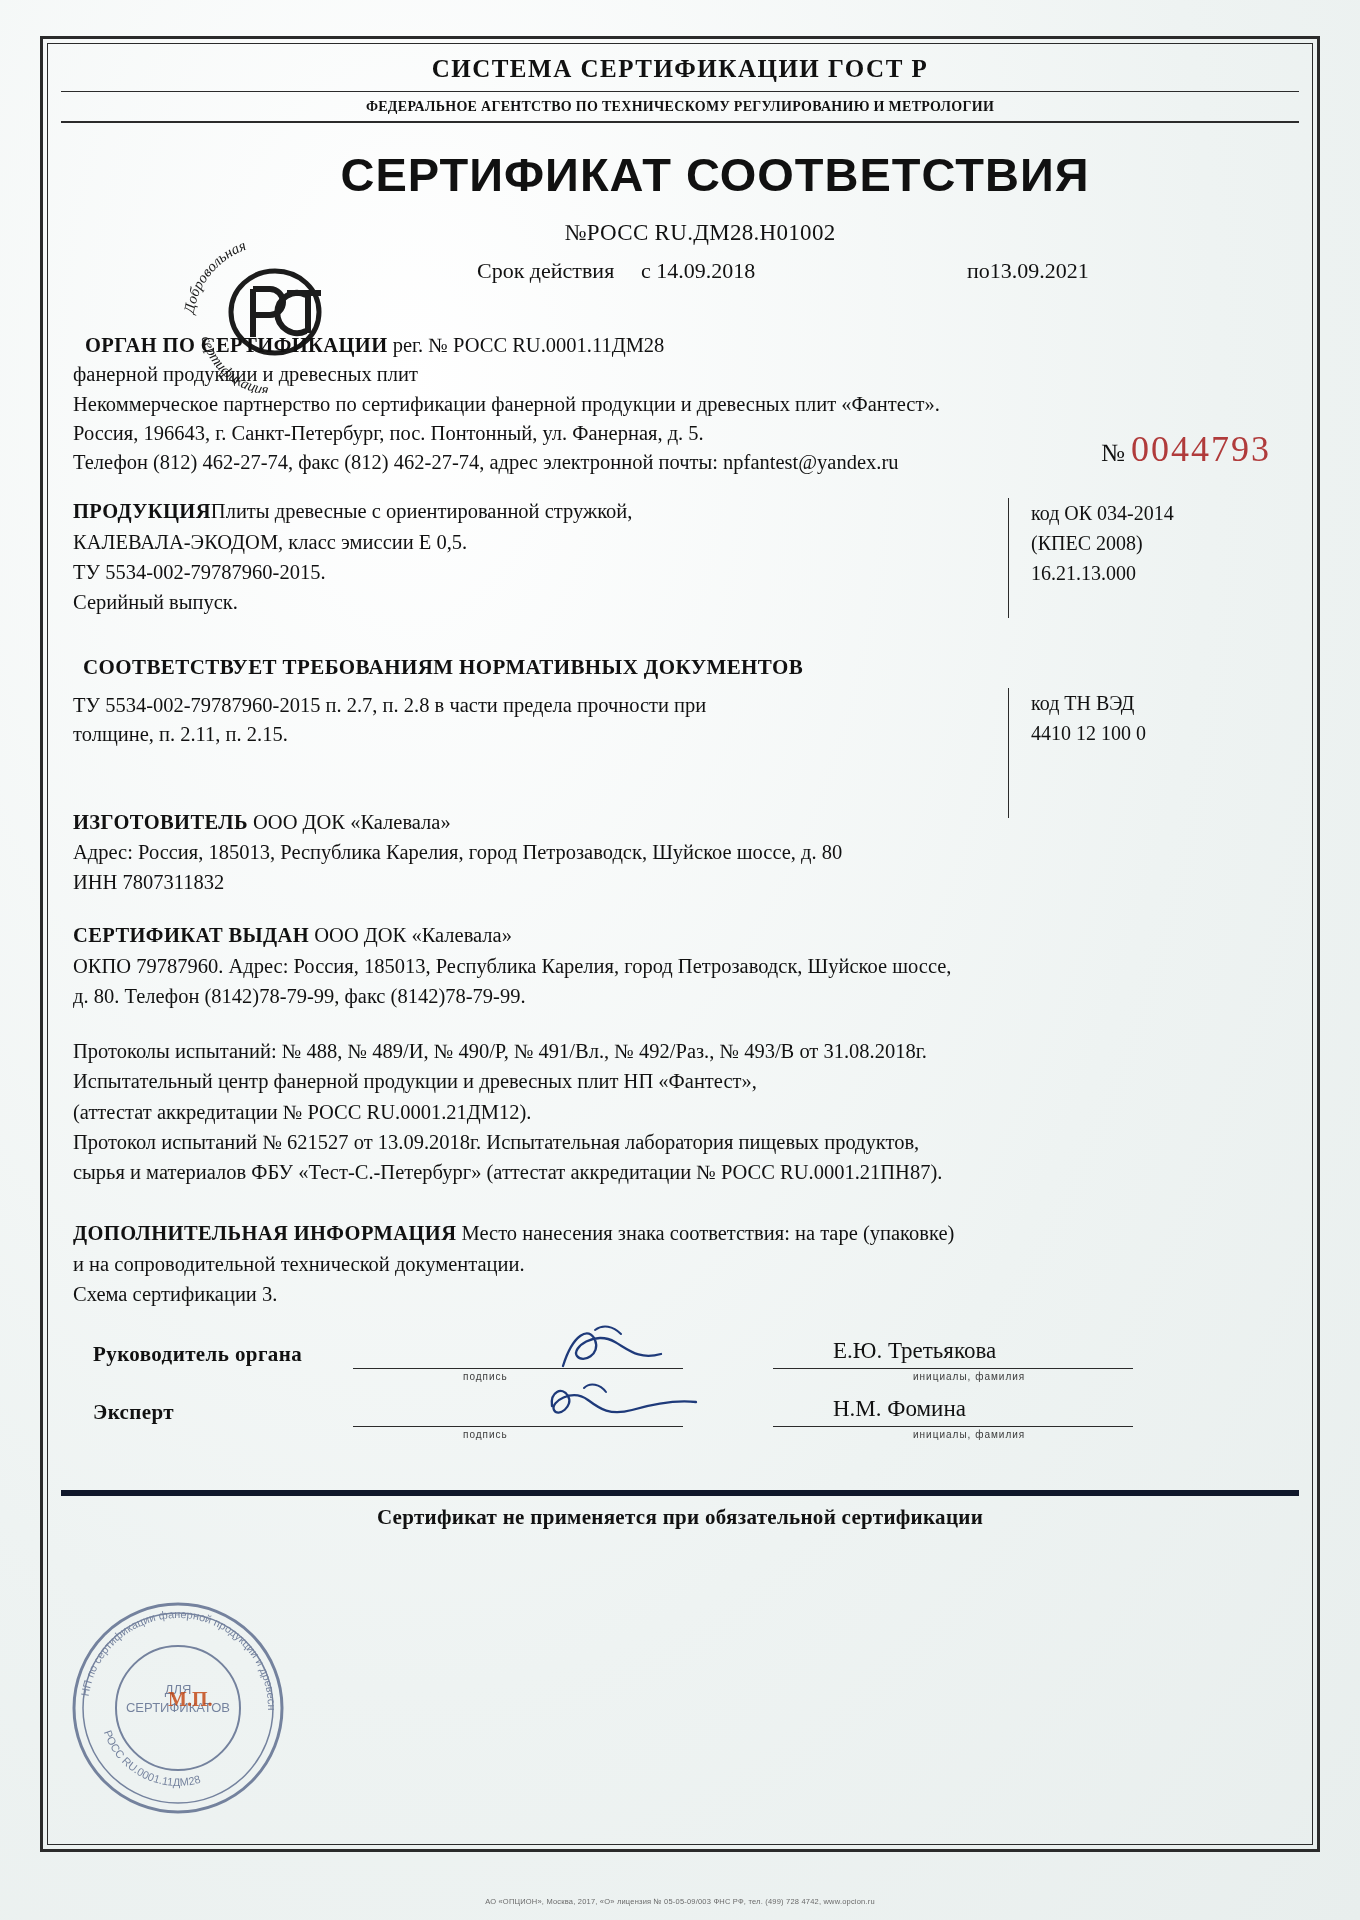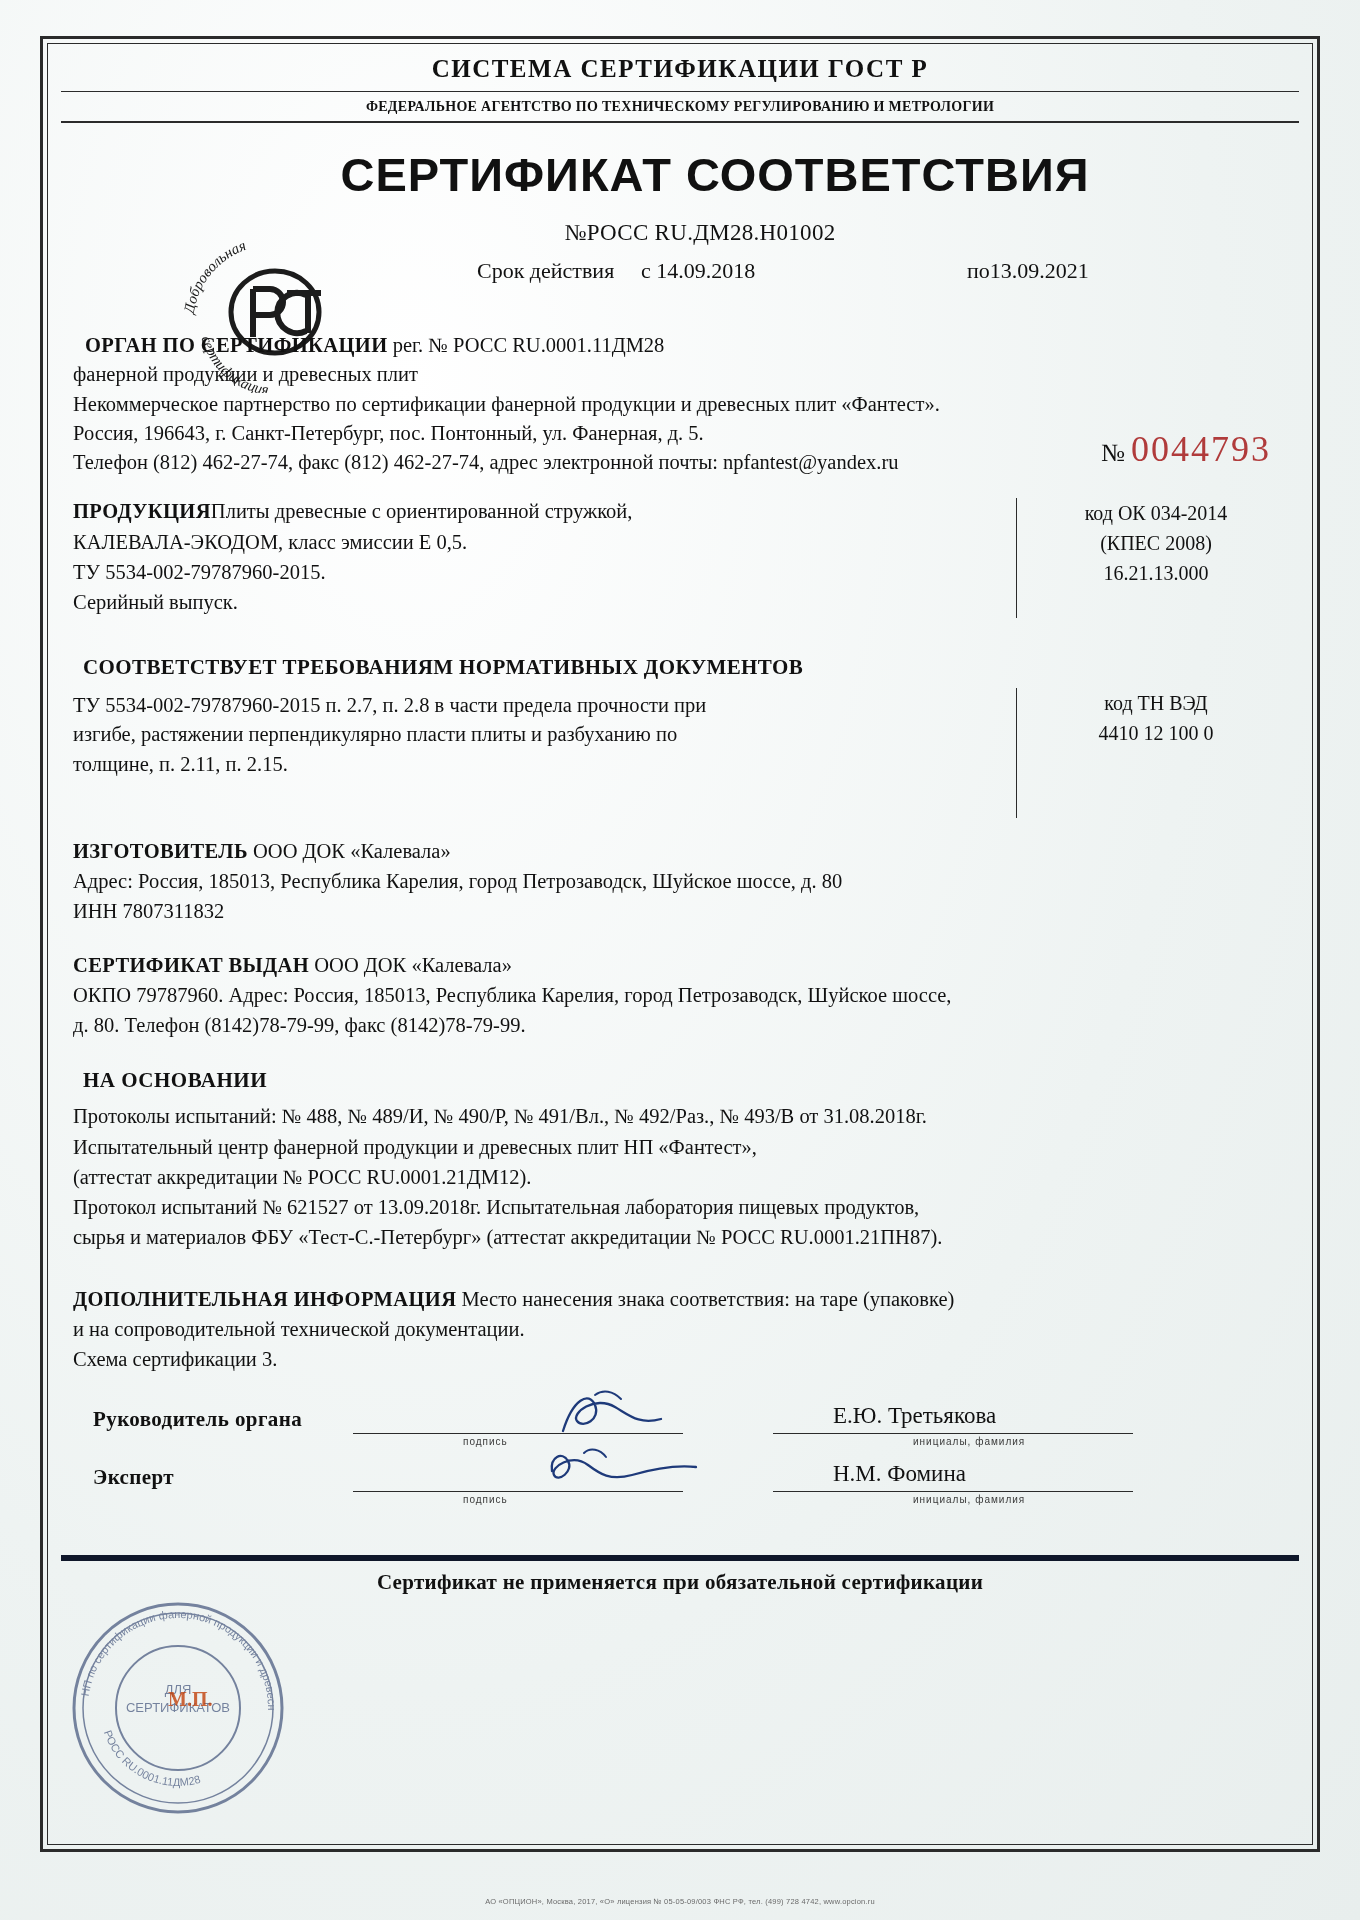--- a/index.html
+++ b/index.html
@@ -156,24 +156,23 @@
   .sec-organ { margin-top: 44px; }
   .sec-organ .l1 { margin-left: 12px; }
   .sec-organ p { margin: 2px 0; }
 
   .sec-product { margin-top: 22px; }
   .sec-product p { margin: 3px 0; }
 
   .code-box {
     position: absolute;
     border-left: 1px solid #2b2b2b;
-    padding-left: 14px;
+    padding-left: 22px;
     font-size: 20px;
     line-height: 1.5;
-    text-align: center;
   }
   .code-box-1 {
     right: 6px;
     top: 0px;
     width: 250px;
     height: 120px;
   }
   .code-box-2 {
     right: 6px;
     top: 0px;
@@ -381,21 +380,20 @@
         <div>код ОК 034-2014</div>
         <div>(КПЕС 2008)</div>
         <div>16.21.13.000</div>
       </div>
     </div>
 
     <div class="section sec-norm">
       <div class="title">СООТВЕТСТВУЕТ ТРЕБОВАНИЯМ НОРМАТИВНЫХ ДОКУМЕНТОВ</div>
       <div class="body">
         <p>ТУ 5534-002-79787960-2015 п. 2.7, п. 2.8 в части предела прочности при</p>
-        <p>изгибе, растяжении перпендикулярно пласти плиты и разбуханию по</p>
         <p>толщине, п. 2.11, п. 2.15.</p>
       </div>
       <div class="code-box code-box-2" style="top:34px;">
         <div>код ТН ВЭД</div>
         <div>4410 12 100 0</div>
       </div>
     </div>
 
     <div class="section sec-maker">
       <p>
@@ -409,21 +407,20 @@
     <div class="section sec-issued">
       <p>
         <span class="lbl">СЕРТИФИКАТ ВЫДАН</span>
         <span>ООО ДОК «Калевала»</span>
       </p>
       <p>ОКПО 79787960. Адрес: Россия, 185013, Республика Карелия, город Петрозаводск, Шуйское шоссе,</p>
       <p>д. 80. Телефон (8142)78-79-99, факс (8142)78-79-99.</p>
     </div>
 
     <div class="section sec-basis">
-      <div class="title">НА ОСНОВАНИИ</div>
       <div class="body">
         <p>Протоколы испытаний: № 488, № 489/И, № 490/Р, № 491/Вл., № 492/Раз., № 493/В от 31.08.2018г.</p>
         <p>Испытательный центр фанерной продукции и древесных плит НП «Фантест»,</p>
         <p>(аттестат аккредитации № РОСС RU.0001.21ДМ12).</p>
         <p>Протокол испытаний № 621527 от 13.09.2018г. Испытательная лаборатория пищевых продуктов,</p>
         <p>сырья и материалов ФБУ «Тест-С.-Петербург» (аттестат аккредитации № РОСС RU.0001.21ПН87).</p>
       </div>
     </div>
 
     <div class="section sec-extra">

